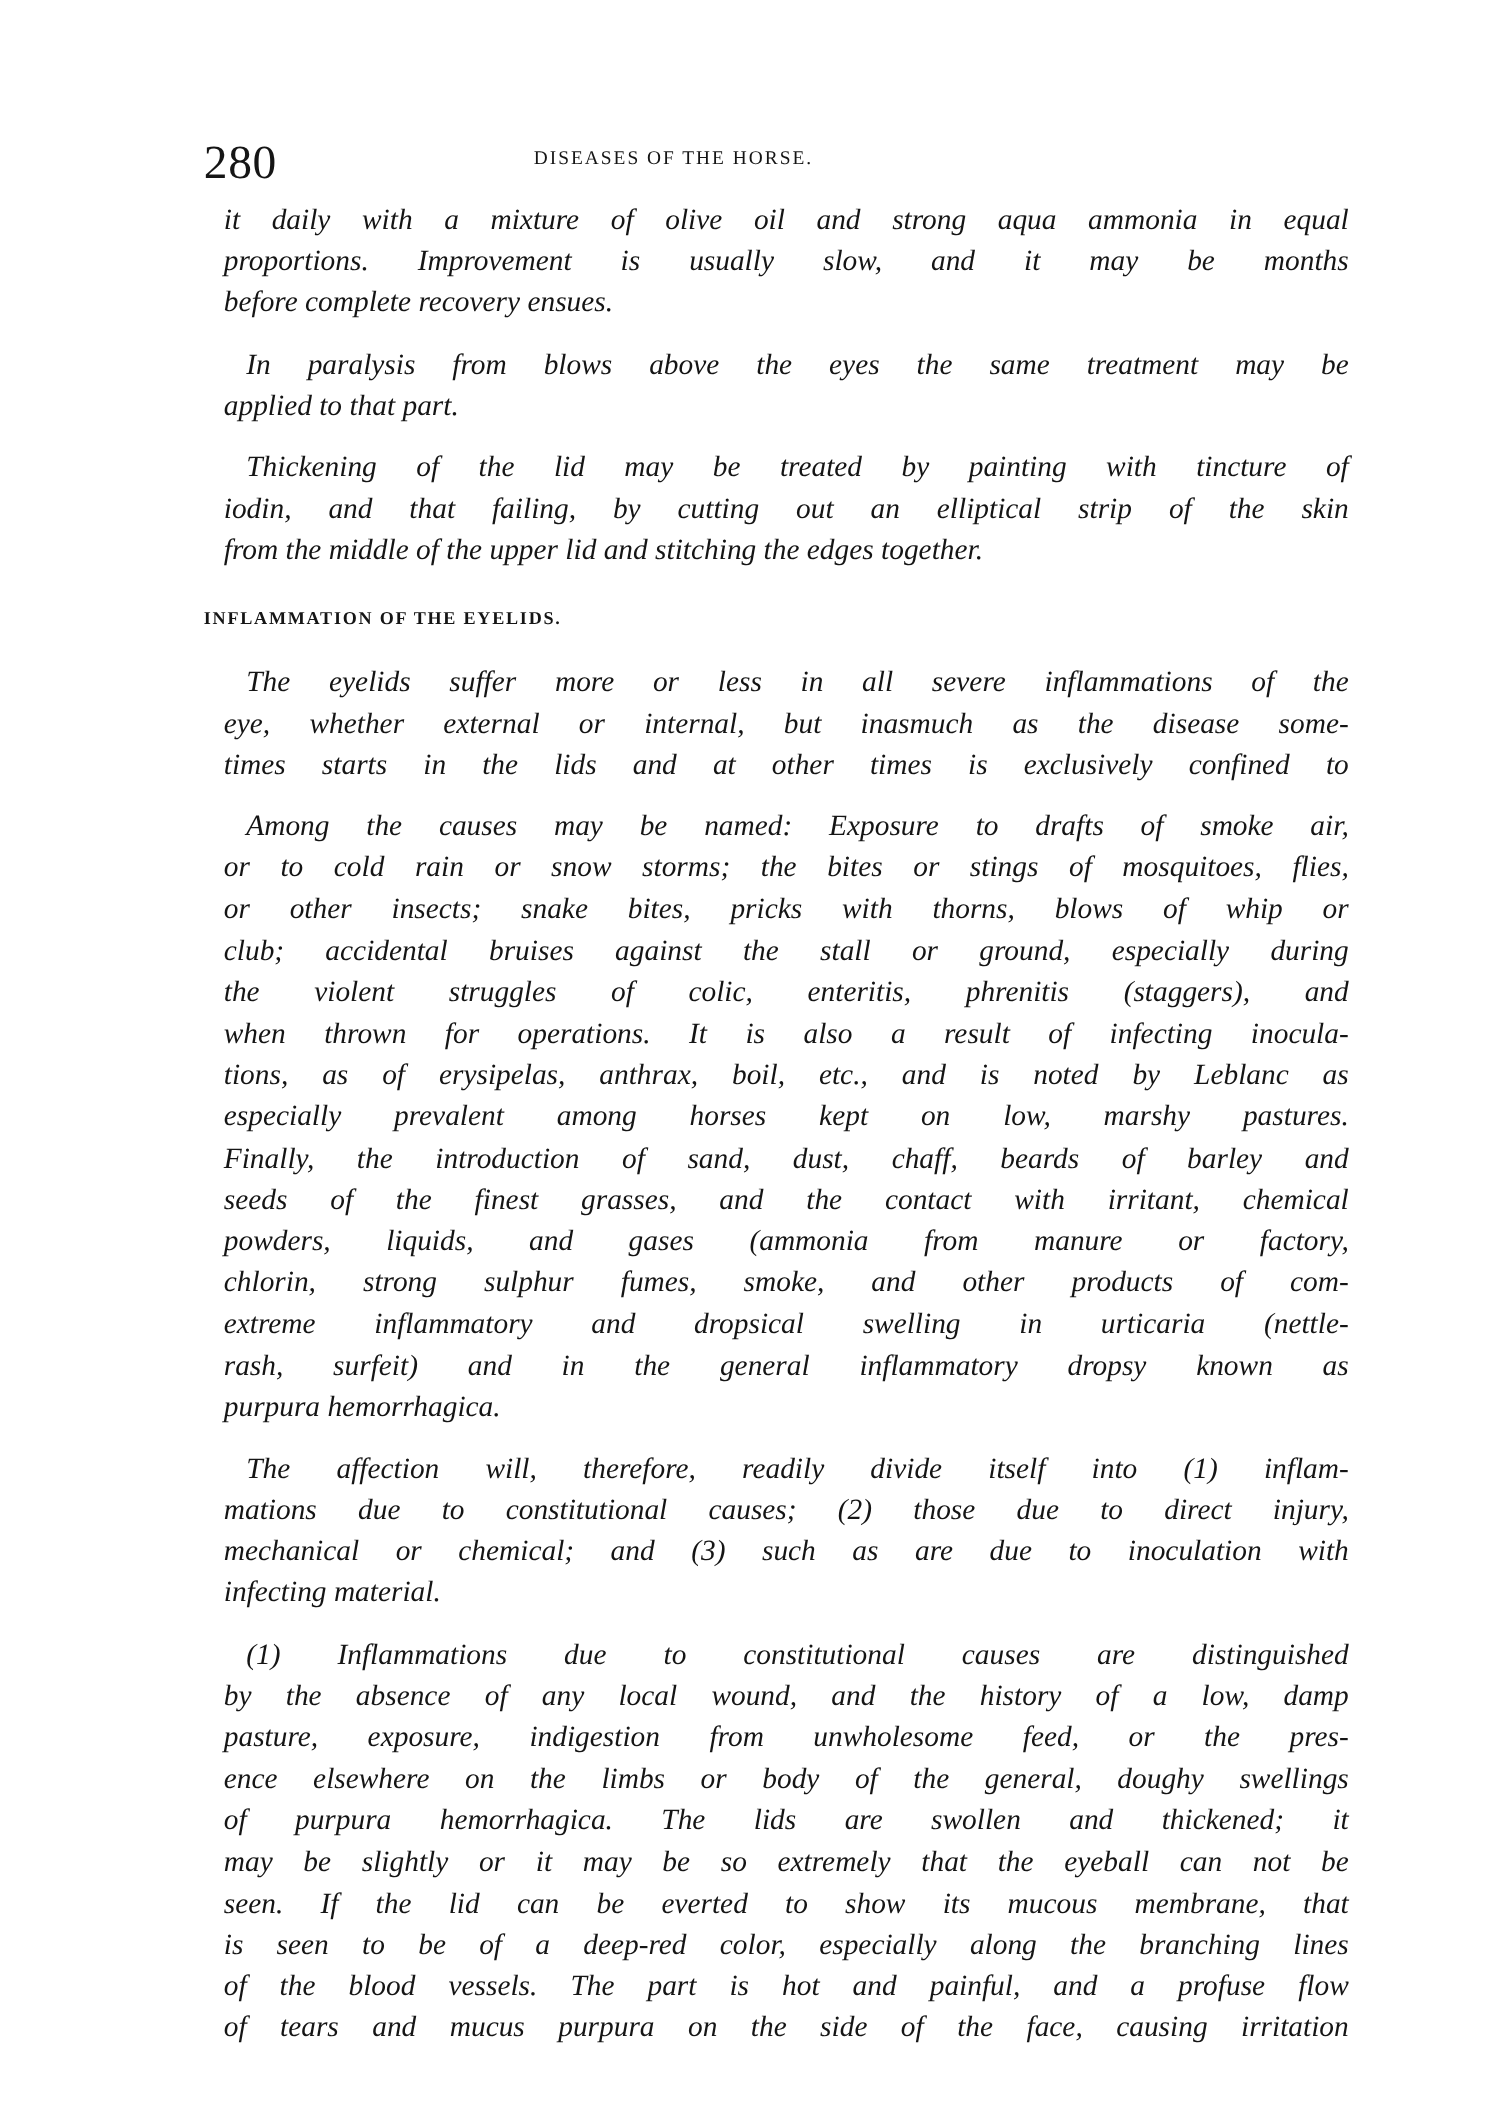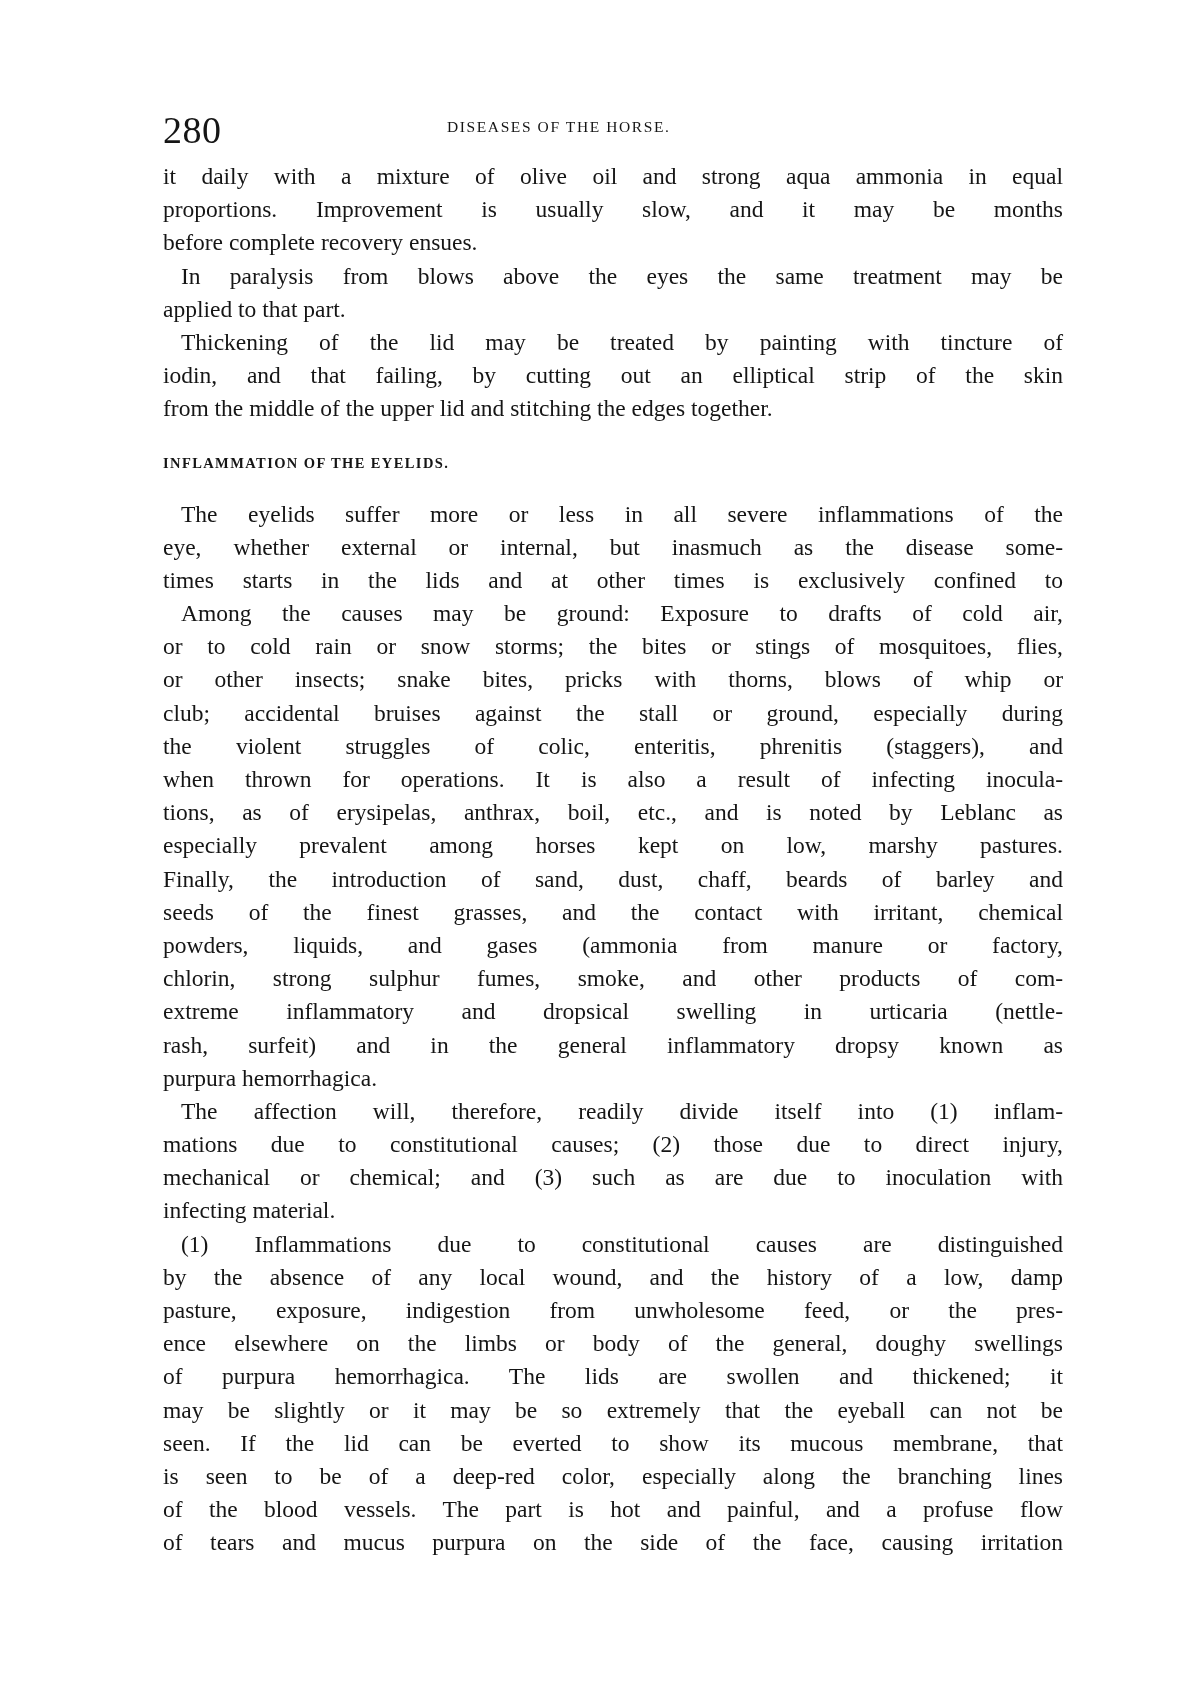--- a/index.html
+++ b/index.html
@@ -27,29 +27,30 @@
     }
     .page-number {
       position: absolute;
       left: 0;
       top: 8px;
       font-size: 38px;
       letter-spacing: 0.5px;
     }
     .running-title {
       position: absolute;
-      left: 284px;
+      left: 264px;
       top: 18px;
       font-size: 15.5px;
       letter-spacing: 1.6px;
       font-variant: small-caps;
       text-transform: uppercase;
     }
     .block {
-      margin: 0;
+      margin: 16px;
+      font-style: italic;
     }
     .line {
       display: block;
       font-size: 23.5px;
       line-height: 33.2px;
       white-space: nowrap;
       text-align: justify;
       text-align-last: justify;
       width: 900px;
       height: 33.2px;
@@ -103,21 +104,21 @@
 
   <div class="section-heading">INFLAMMATION OF THE EYELIDS.</div>
 
   <div class="block">
     <span class="line indent">The eyelids suffer more or less in all severe inflammations of the</span>
     <span class="line">eye, whether external or internal, but inasmuch as the disease some-</span>
     <span class="line">times starts in the lids and at other times is exclusively confined to</span>
   </div>
 
   <div class="block">
-    <span class="line indent">Among the causes may be ground: Exposure to drafts of cold air,</span>
+    <span class="line indent">Among the causes may be named: Exposure to drafts of smoke air,</span>
     <span class="line">or to cold rain or snow storms; the bites or stings of mosquitoes, flies,</span>
     <span class="line">or other insects; snake bites, pricks with thorns, blows of whip or</span>
     <span class="line">club; accidental bruises against the stall or ground, especially during</span>
     <span class="line">the violent struggles of colic, enteritis, phrenitis (staggers), and</span>
     <span class="line">when thrown for operations.  It is also a result of infecting inocula-</span>
     <span class="line">tions, as of erysipelas, anthrax, boil, etc., and is noted by Leblanc as</span>
     <span class="line">especially prevalent among horses kept on low, marshy pastures.</span>
     <span class="line">Finally, the introduction of sand, dust, chaff, beards of barley and</span>
     <span class="line">seeds of the finest grasses, and the contact with irritant, chemical</span>
     <span class="line">powders, liquids, and gases (ammonia from manure or factory,</span>

